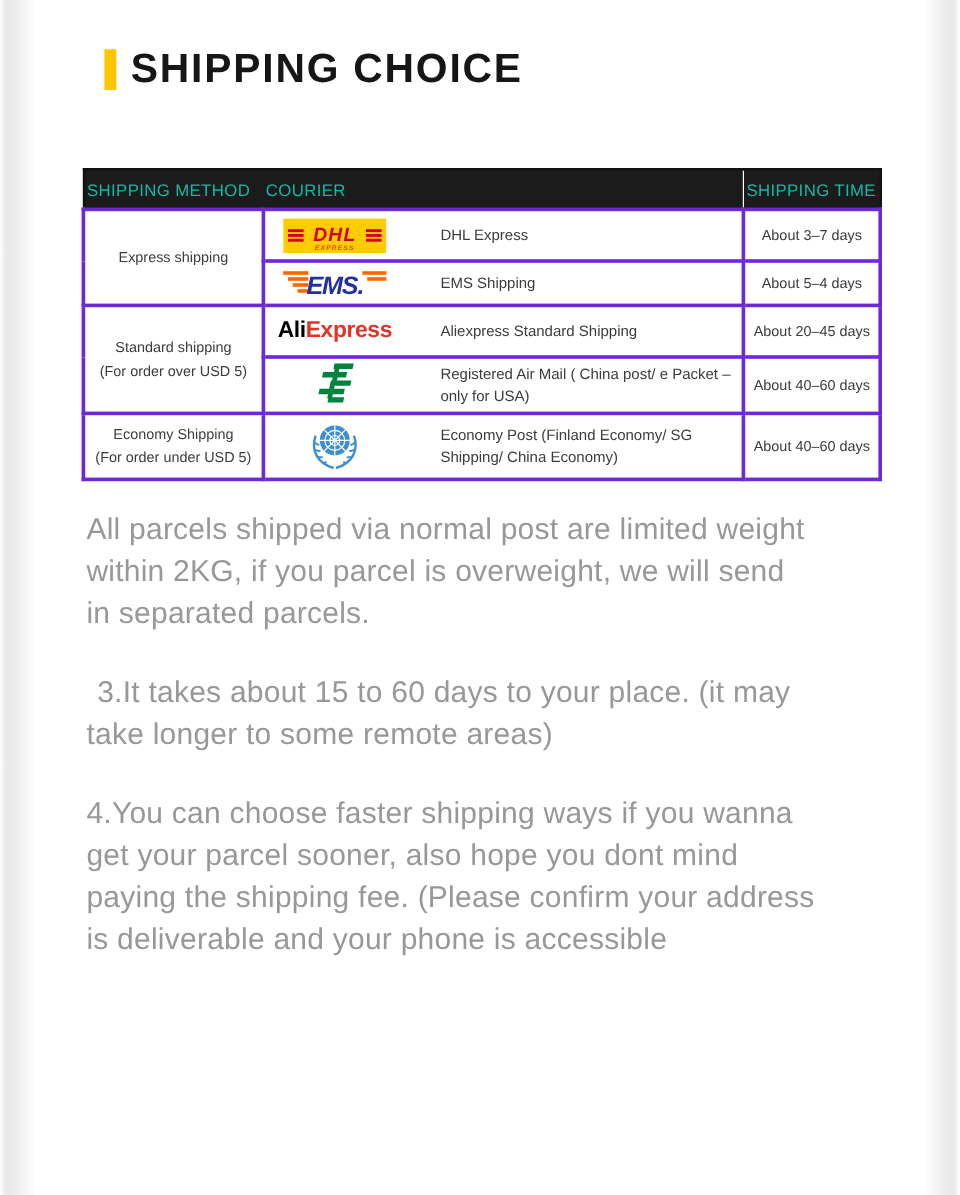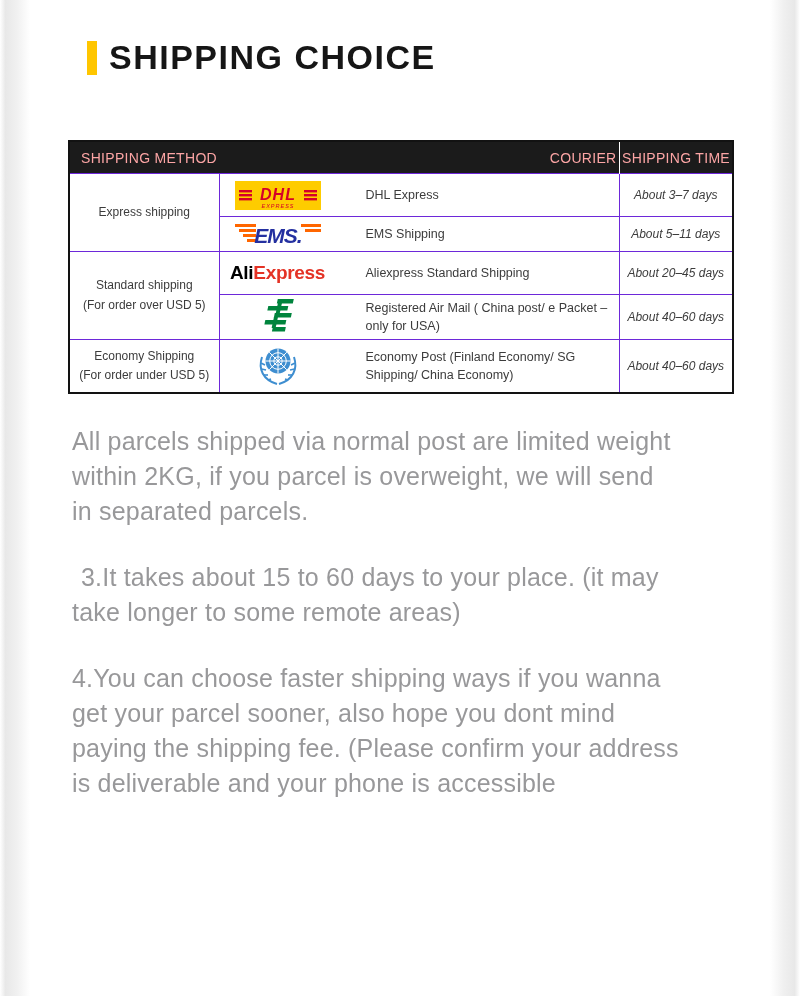--- a/index.html
+++ b/index.html
@@ -20,34 +20,34 @@
   .page-title { font-size:34px; font-weight:700; letter-spacing:1.5px; color:#161616; margin:0; }
 
   
   table.ship {
     position:absolute; left:68px; top:140px;
     width:664px; border-collapse:collapse; table-layout:fixed;
     border:2px solid #121212;
   }
   col.c1 { width:150px; } col.c2 { width:400px; } col.c3 { width:114px; }
   thead th {
-    background:#1b1b1b; color:#fca5a5;
+    background:#1b1b1b; color:#14b8a6;
     font-size:14px; font-weight:400; letter-spacing:0.3px;
-    height:31px; text-align:right; padding:0 2px;
+    height:31px; text-align:left; padding:0 2px;
   }
   thead th.time-h { border-left:1px solid #ffffff;margin-top:26px; }
-  tbody td { border:1px solid #6d28d9; font-size:12px; color:#3c3c3c; background:#ffffff;margin-top:41px; }
+  tbody td { border:3px solid #6d28d9; font-size:12px; color:#3c3c3c; background:#ffffff;margin-top:41px; }
   tr.row-dhl { height:43px; } tr.row-ems { height:32px; }
   tr.row-ali { height:43px; } tr.row-reg { height:40px; } tr.row-eco { height:53px; }
   td.method { text-align:center; line-height:1.6; font-size:12px; color:#3c3c3c; }
   td.courier { padding:3px 8px 3px 12px; }
   .courier-inner { display:flex; align-items:center; }
   .logo-box { flex:0 0 92px; width:92px; display:flex; justify-content:center; align-items:center; margin-right:10px; }
   .cname { line-height:1.45; font-size:12.5px;padding-left:32px; }
-  td.time { text-align:center; font-size:12px;font-style:italic; }
+  td.time { text-align:center; font-size:12px; }
 
   .ali-word { font-size:19px; font-weight:700; letter-spacing:-0.3px; }
   .ali-part1 { color:#000000; }
   .ali-part2 { color:#E43225; }
   svg text { font-family:"Liberation Sans", sans-serif; }
 
   
   .notes { position:absolute; left:72px; top:424px; width:668px; }
   .notes p {
     margin:0 0 31px 0;
@@ -120,21 +120,21 @@
                 <rect x="14" y="19" width="9" height="3"></rect>
                 <rect x="68" y="4" width="20" height="3"></rect>
                 <rect x="72" y="9" width="16" height="3"></rect>
               </g>
               <text x="45" y="23" text-anchor="middle" font-size="21" font-weight="bold" font-style="italic" fill="#2430A0" letter-spacing="-1">EMS.</text>
             </svg>
           </span>
           <span class="cname">EMS Shipping</span>
         </div>
       </td>
-      <td class="time">About 5–11 days</td>
+      <td class="time">About 5–4 days</td>
     </tr>
 
     <tr class="row-ali">
       <td class="method" rowspan="2">
         <div>Standard shipping</div>
         <div>(For order over USD 5)</div>
       </td>
       <td class="courier">
         <div class="courier-inner">
           <span class="logo-box ali-word">

